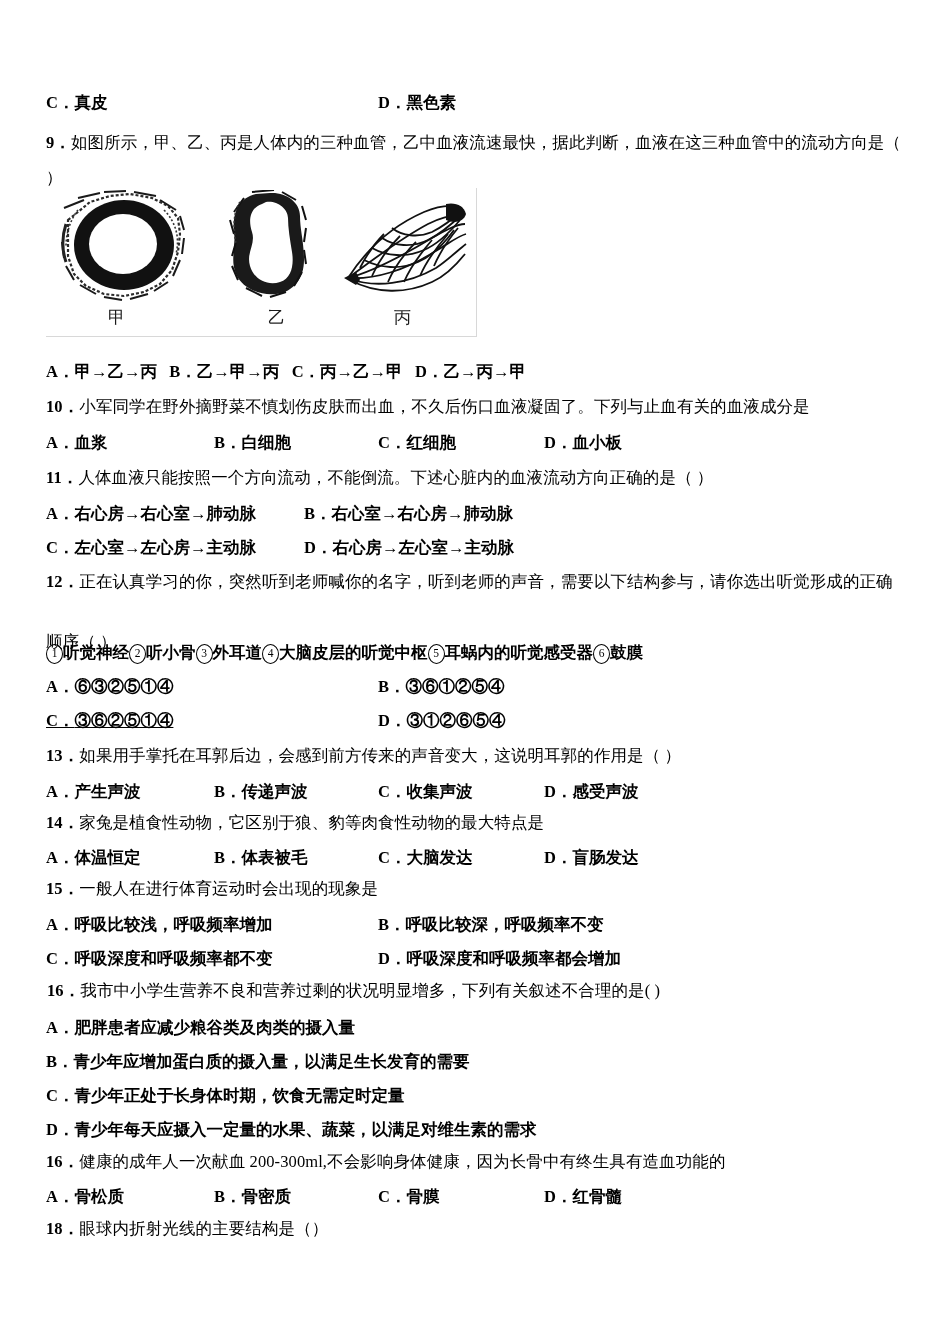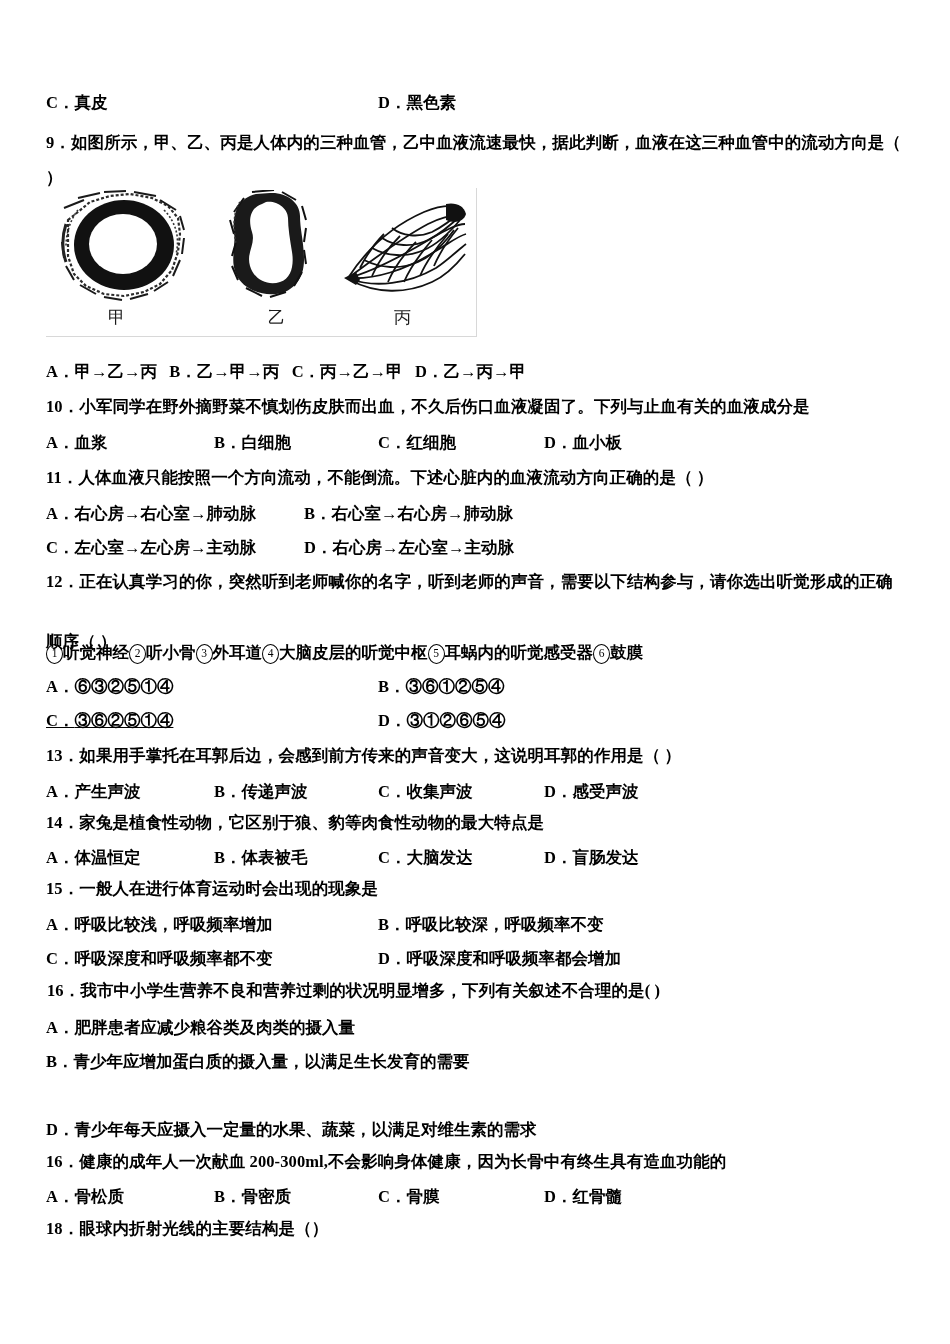--- a/index.html
+++ b/index.html
@@ -27,21 +27,21 @@
     font-size: 16.5px;
     line-height: 1.0;
     white-space: nowrap;
     letter-spacing: 0.1px;
   }
   .lbl {
     font-weight: bold;
     font-family: "Liberation Serif", "DejaVu Serif", serif;
   }
   .stem {
-    font-weight: bold;
+    font-weight: normal;
   }
   .opt {
     position: absolute;
     font-size: 16.5px;
     white-space: nowrap;
     font-weight: bold;
   }
   .num {
     font-weight: bold;
   }
@@ -267,20 +267,23 @@
 
   <div class="q-line" style="left:1px; top:983px;">
     <span class="num">16．</span><span class="stem">我市中小学生营养不良和营养过剩的状况明显增多，下列有关叙述不合理的是(        )</span>
   </div>
   <div class="opt" style="left:0px; top:1017px;">
     <span class="lbl">A．</span><span>肥胖患者应减少粮谷类及肉类的摄入量</span>
   </div>
   <div class="opt" style="left:0px; top:1051px;">
     <span class="lbl">B．</span><span>青少年应增加蛋白质的摄入量，以满足生长发育的需要</span>
   </div>
+  <div class="opt" style="left:0px; top:1085px;">
+    <span class="lbl">C．</span><span>青少年正处于长身体时期，饮食无需定时定量</span>
+  </div>
   <div class="opt" style="left:0px; top:1119px;">
     <span class="lbl">D．</span><span>青少年每天应摄入一定量的水果、蔬菜，以满足对维生素的需求</span>
   </div>
 
   <div class="q-line" style="left:0px; top:1154px;">
     <span class="num">16．</span><span class="stem">健康的成年人一次献血 200-300ml,不会影响身体健康，因为长骨中有终生具有造血功能的</span>
   </div>
   <div class="opt" style="left:0px; top:1186px;">
     <span class="lbl">A．</span><span>骨松质</span>
   </div>

